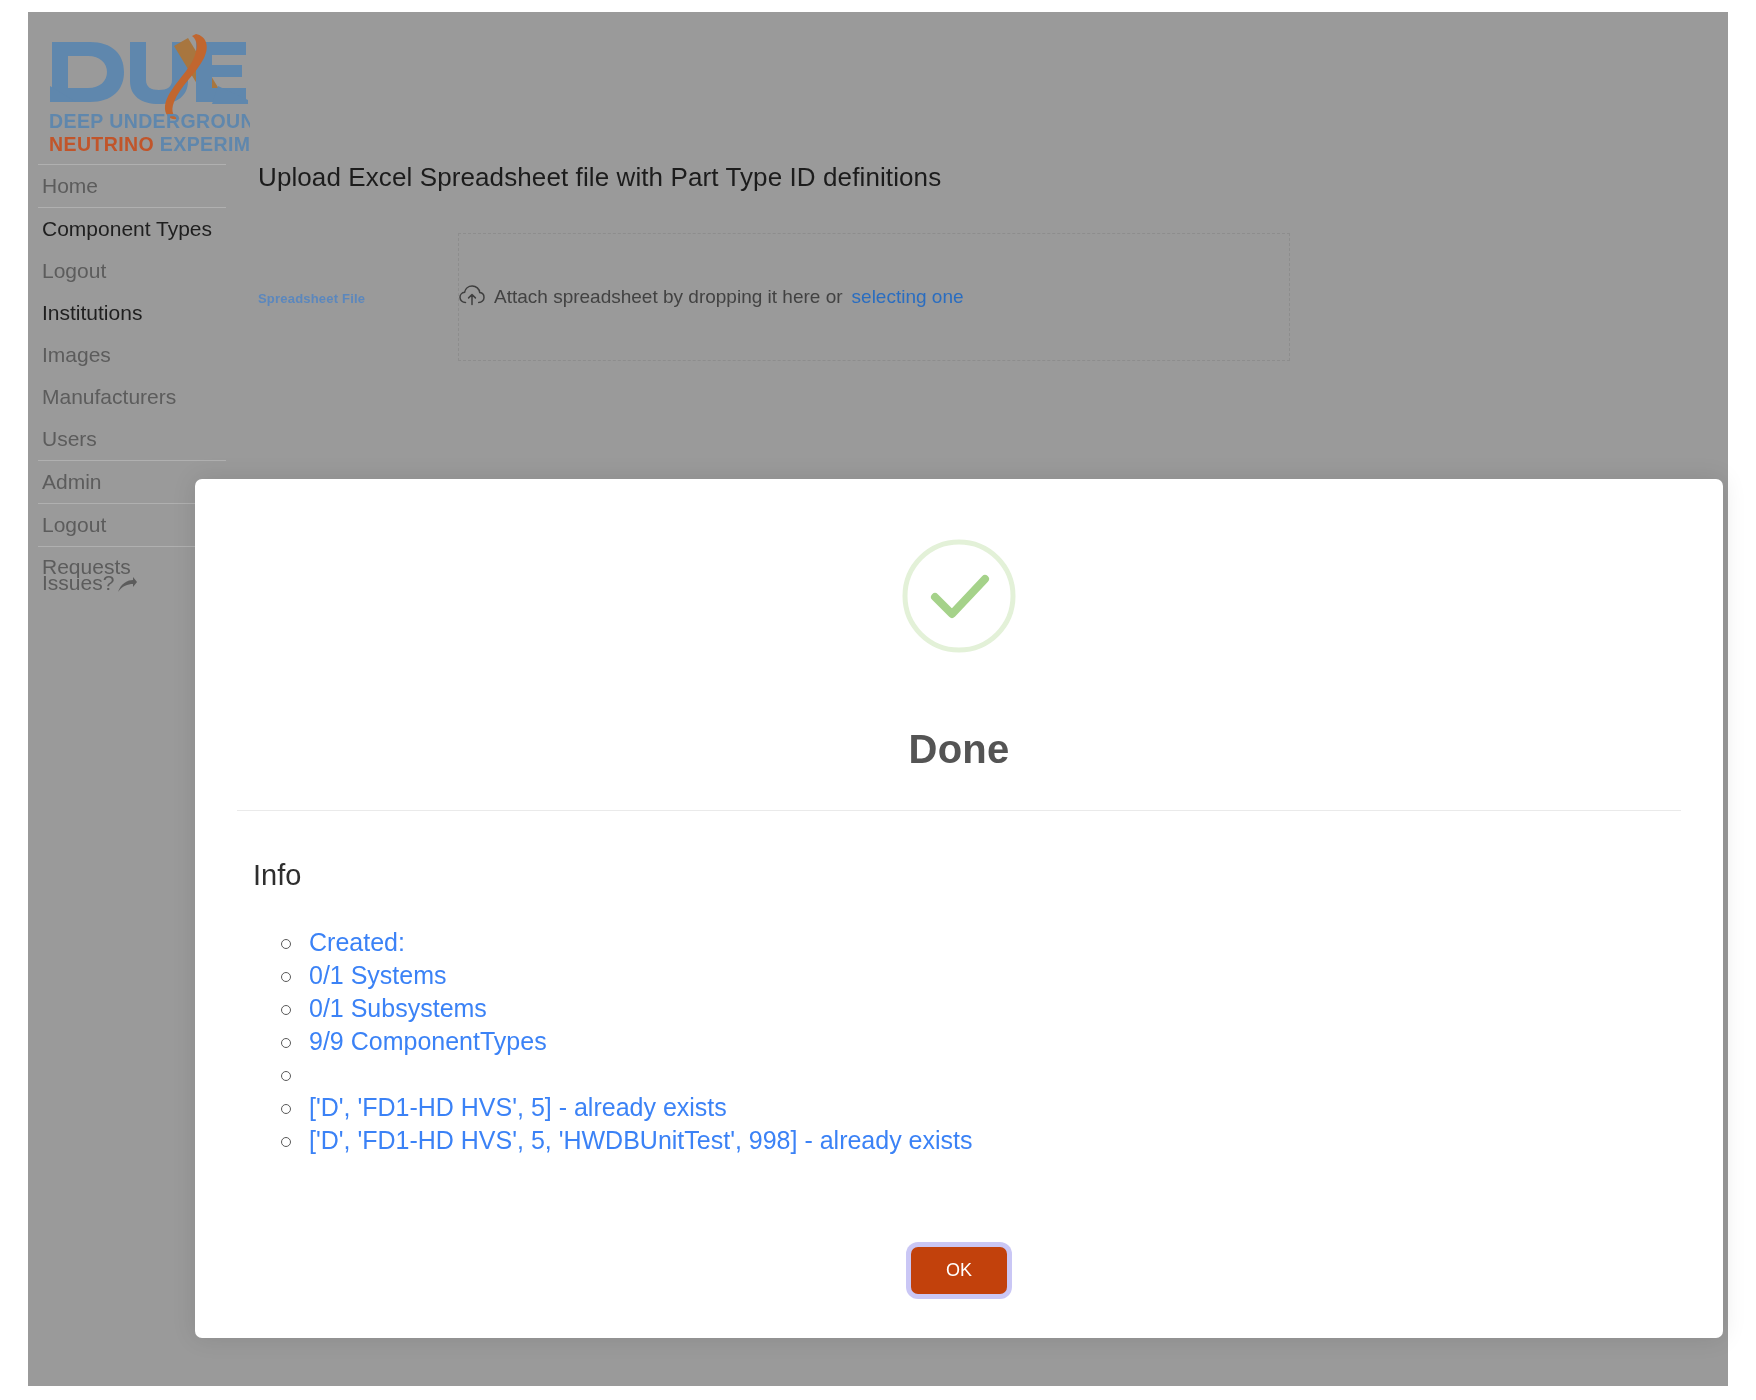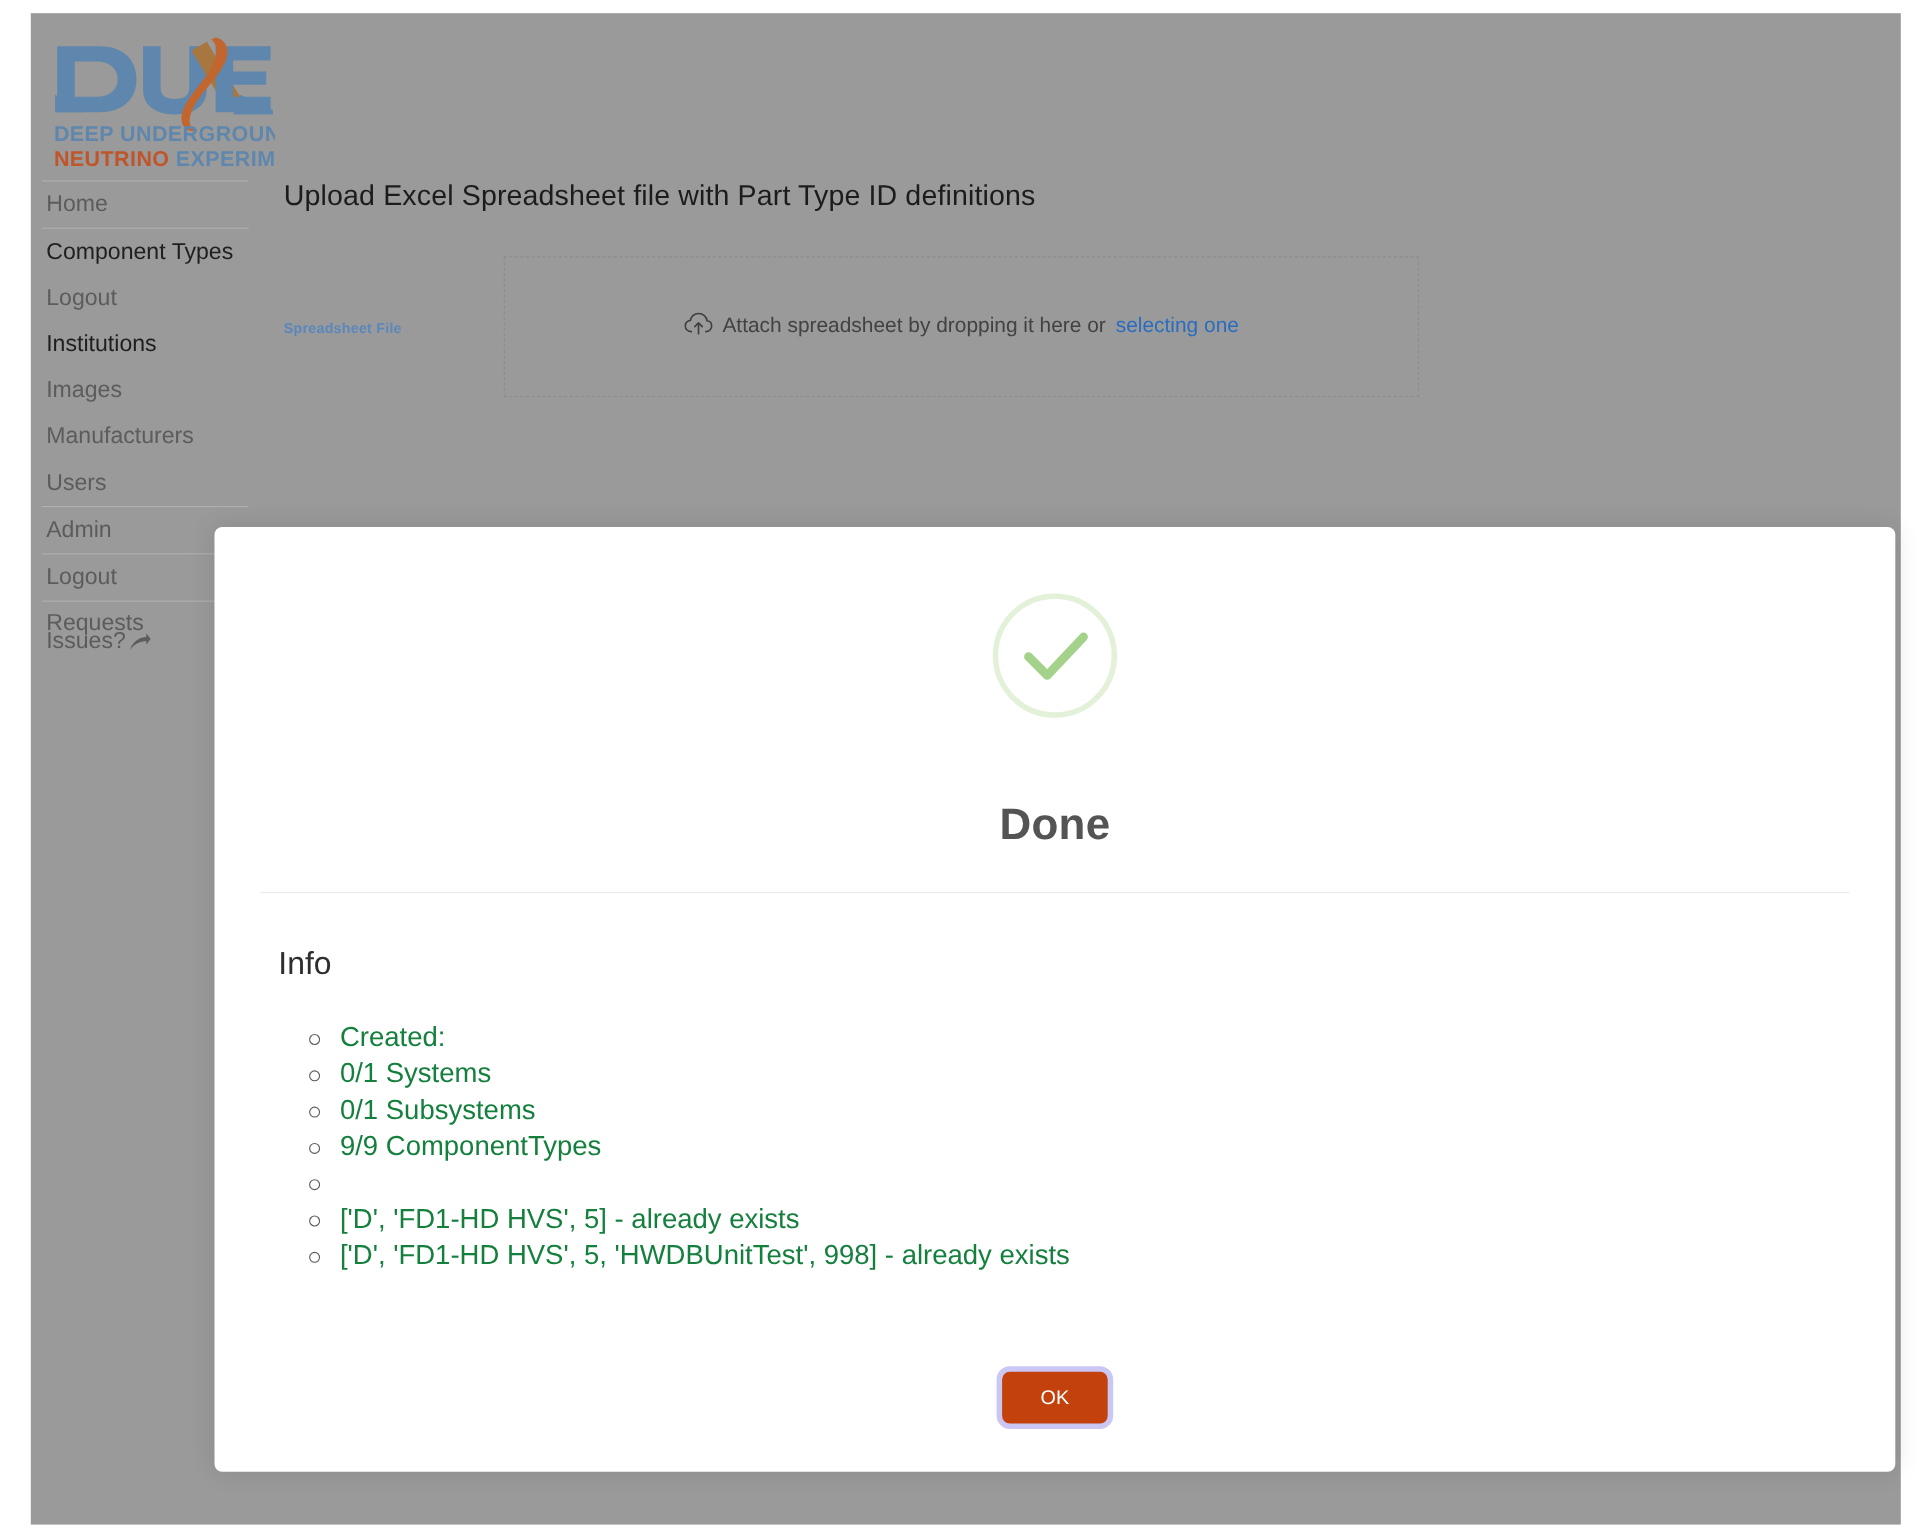--- a/index.html
+++ b/index.html
@@ -104,21 +104,20 @@
     padding-top: 58px;
     letter-spacing: 0.2px;
   }
   #dropzone {
     flex: 1 1 auto;
     max-width: 832px;
     height: 128px;
     border: 1px dashed #8d8d8d;
     display: flex;
     align-items: center;
-    justify-content: center;
     cursor: pointer;
   }
   .dz-inner {
     display: flex;
     align-items: center;
     gap: 9px;
     font-size: 19px;
     color: #424242;
   }
   .dz-link {
@@ -167,21 +166,21 @@
   }
   #info-list {
     list-style: none;
     margin: 0;
     padding: 0 0 0 22px;
   }
   #info-list li {
     position: relative;
     font-size: 25px;
     line-height: 33px;
-    color: #15803d;
+    color: #3b82f6;
     padding-left: 34px;
     white-space: pre;
   }
   #info-list li::before {
     content: "";
     position: absolute;
     left: 6px;
     top: 13px;
     width: 8px;
     height: 8px;

